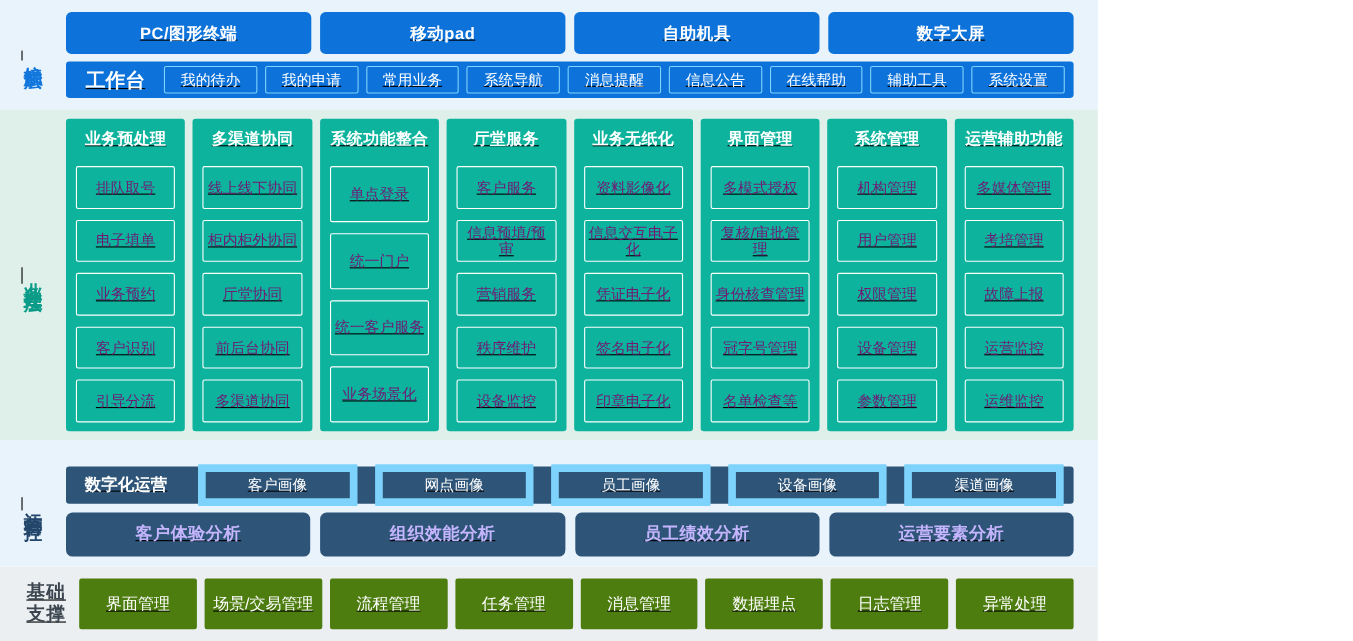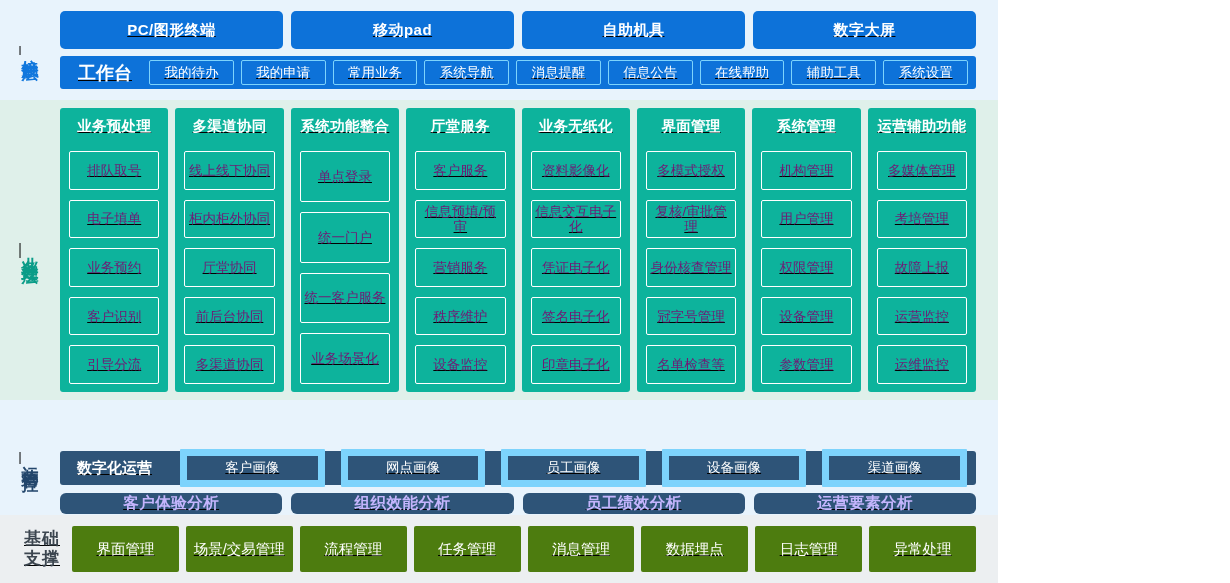--- a/index.html
+++ b/index.html
@@ -65,21 +65,21 @@
     flex:1 1 0;min-height:0;
     border:1px solid #ffffff;border-radius:2px;
     display:flex;align-items:center;justify-content:center;
     color:#701a75;font-size:13.5px;line-height:1.12;text-align:center;
     padding:1px 2px;box-sizing:border-box;
   }
 
   
   .band-ops{background:#e8f3fc;height:115px;}
   .band-ops .band-label{color:#23466b;}
-  .band-ops .band-body{padding:23px 22px 9px 0;gap:8px;margin-top:28px;}
+  .band-ops .band-body{padding:23px 22px 9px 0;gap:8px;justify-content:center;}
   .ops-row1{
     height:34px;background:#2e5478;border-radius:3px;
     display:flex;align-items:center;gap:16px;padding:0 9px;box-sizing:border-box;
   }
   .ops-title{
     color:#fff;font-size:15px;font-weight:bold;white-space:nowrap;
     padding:0 12px 0 8px;flex:0 0 auto;
   }
   .ops-item{
     flex:1 1 0;height:24px;border:7px solid #7dd3fc;border-radius:1px;

